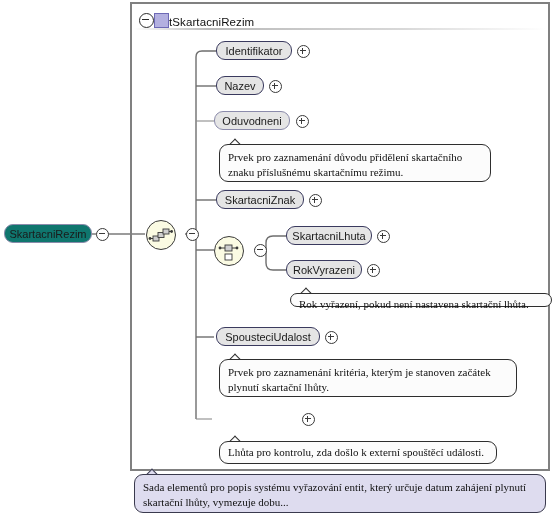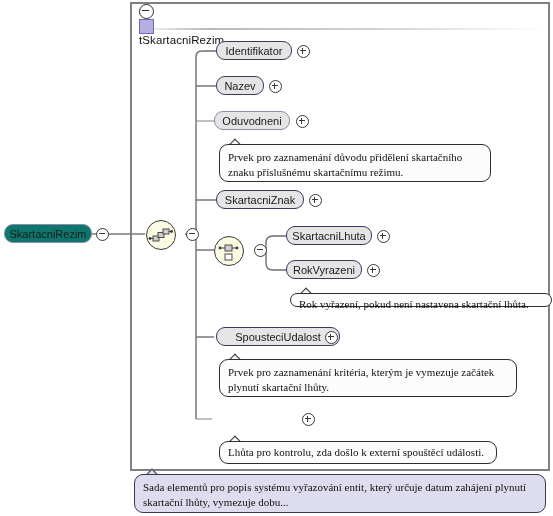--- a/index.html
+++ b/index.html
@@ -43,24 +43,23 @@
     background: transparent;
     box-sizing: border-box;
   }
   .type-header {
     position: absolute;
     left: 132px;
     top: 4px;
     width: 416px;
     height: 24px;
     display: flex;
-    align-items: flex-start;
+    align-items: flex-end;
     padding-left: 7px;
     box-sizing: border-box;
-    flex-direction: column;
   }
   .type-header-rule {
     position: absolute;
     left: 134px;
     top: 28px;
     width: 412px;
     height: 2px;
     background: linear-gradient(to right, #ffffff 0%, #b9b9b9 18%, #d8d8d8 65%, #ffffff 100%);
   }
   .hdr-collapse {
@@ -324,28 +323,28 @@
   <div class="node required" style="left:286px; top:260px; width:76px;justify-content:center;">
     <span>RokVyrazeni</span>
   </div>
   <span class="expand" style="left:367px; top:264px;"></span>
 
   <div class="tail" style="left:299px; top:287px;"></div>
   <div class="anno" style="left:290px; top:293px; width:262px; height:14px; padding-top:3px;">
     <span>Rok vyřazení, pokud není nastavena skartační lhůta.</span>
   </div>
 
-  <div class="node required" style="left:216px; top:327px; width:124px;">
+  <div class="node required" style="left:216px; top:327px; width:104px;">
     <span>SpousteciUdalost</span>
   </div>
   <span class="expand" style="left:325px; top:331px;"></span>
 
   <div class="tail" style="left:228px; top:353px;"></div>
   <div class="anno" style="left:219px; top:359px; width:298px; height:38px;">
-    <span>Prvek pro zaznamenání kritéria, kterým je vymezuje začátek plynutí skartační lhůty.</span>
+    <span>Prvek pro zaznamenání kritéria, kterým je stanoven začátek plynutí skartační lhůty.</span>
   </div>
 
   <span class="expand" style="left:302px; top:413px;"></span>
 
   <div class="tail" style="left:228px; top:435px;"></div>
   <div class="anno" style="left:219px; top:441px; width:278px; height:23px; padding-top:3px;">
     <span>Lhůta pro kontrolu, zda došlo k externí spouštěcí události.</span>
   </div>
 
   <div class="tail lavender" style="left:145px; top:468px;"></div>

